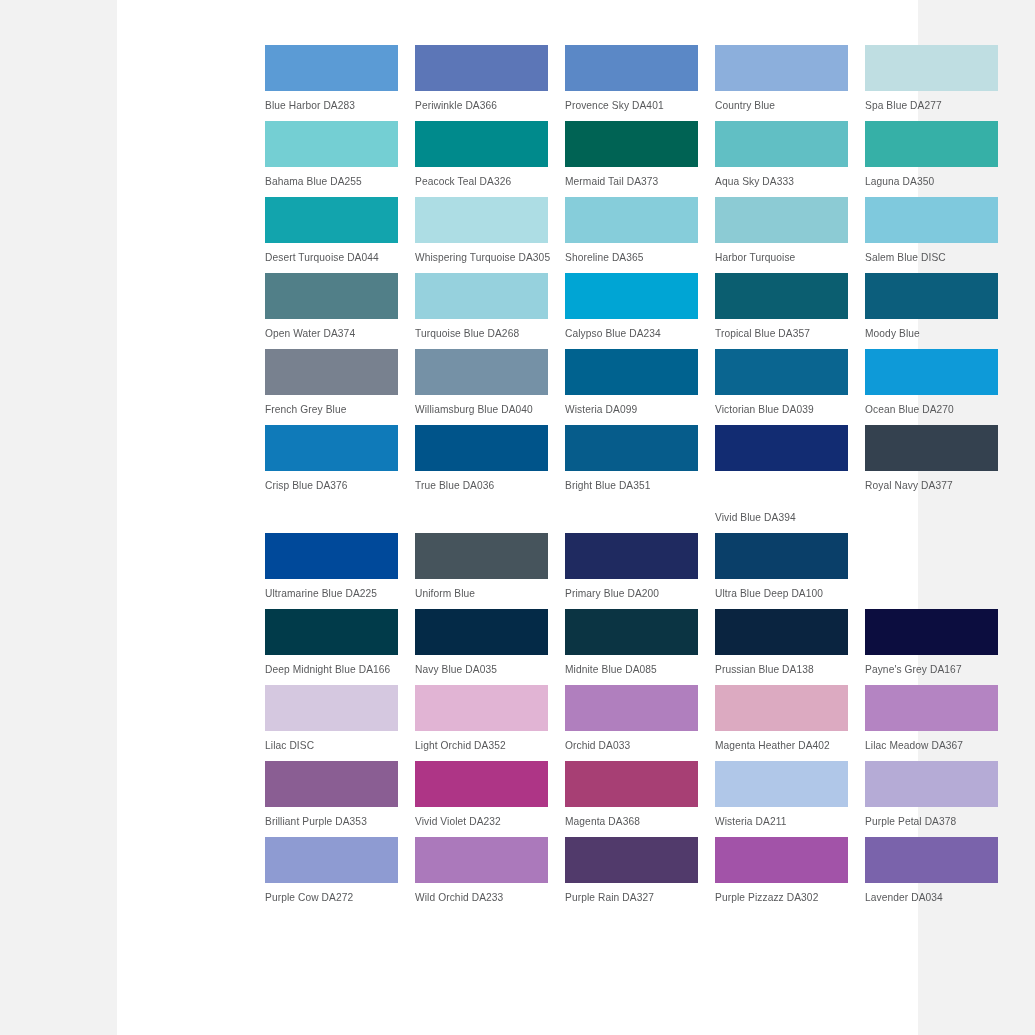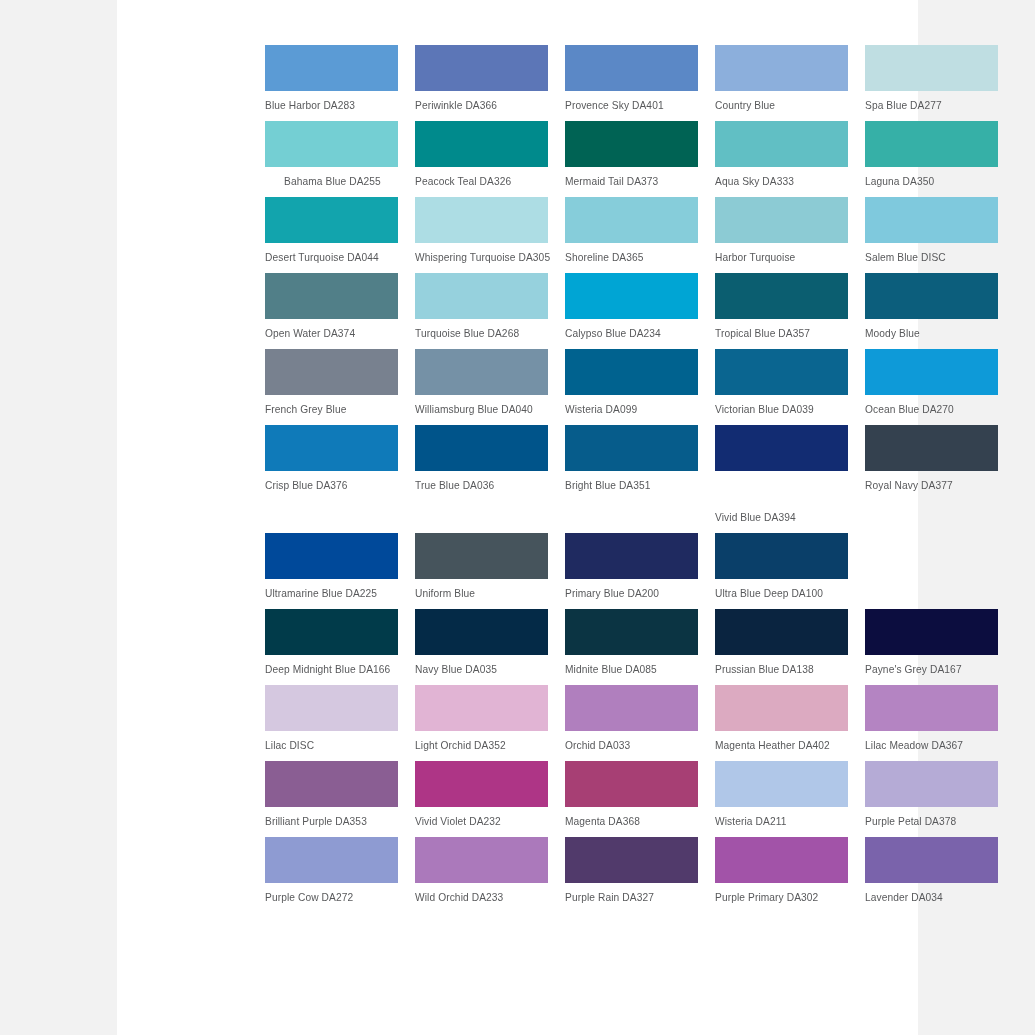--- a/index.html
+++ b/index.html
@@ -83,21 +83,21 @@
             <span class="swatch-label" style="color: rgb(88, 89, 91);">Country Blue</span>
           </div>
           <div class="swatch-cell last">
             <span class="swatch-chip" style="background: rgb(191, 222, 226);"></span>
             <span class="swatch-label" style="color: rgb(88, 89, 91);">Spa Blue DA277</span>
           </div>
         </div>
         <div class="swatch-row">
           <div class="swatch-cell">
             <span class="swatch-chip" style="background: rgb(116, 207, 211);"></span>
-            <span class="swatch-label" style="color: rgb(88, 89, 91); margin-left: 19px;">Bahama Blue DA255</span>
+            <span class="swatch-label" style="color: rgb(88, 89, 91);">Bahama Blue DA255</span>
           </div>
           <div class="swatch-cell">
             <span class="swatch-chip" style="background: rgb(0, 138, 140);"></span>
             <span class="swatch-label" style="color: rgb(88, 89, 91);">Peacock Teal DA326</span>
           </div>
           <div class="swatch-cell">
             <span class="swatch-chip" style="background: rgb(0, 99, 84);"></span>
             <span class="swatch-label" style="color: rgb(88, 89, 91);">Mermaid Tail DA373</span>
           </div>
           <div class="swatch-cell">
@@ -289,21 +289,21 @@
           <div class="swatch-cell">
             <span class="swatch-chip" style="background: rgb(171, 121, 187);"></span>
             <span class="swatch-label" style="color: rgb(88, 89, 91);">Wild Orchid DA233</span>
           </div>
           <div class="swatch-cell">
             <span class="swatch-chip" style="background: rgb(81, 58, 107);"></span>
             <span class="swatch-label" style="color: rgb(88, 89, 91);">Purple Rain DA327</span>
           </div>
           <div class="swatch-cell">
             <span class="swatch-chip" style="background: rgb(162, 83, 168);"></span>
-            <span class="swatch-label" style="color: rgb(88, 89, 91);">Purple Primary DA302</span>
+            <span class="swatch-label" style="color: rgb(88, 89, 91);">Purple Pizzazz DA302</span>
           </div>
           <div class="swatch-cell last">
             <span class="swatch-chip" style="background: rgb(122, 99, 171);"></span>
             <span class="swatch-label" style="color: rgb(88, 89, 91);">Lavender DA034</span>
           </div>
         </div>
       </div>
   </div>
 </div>
 

